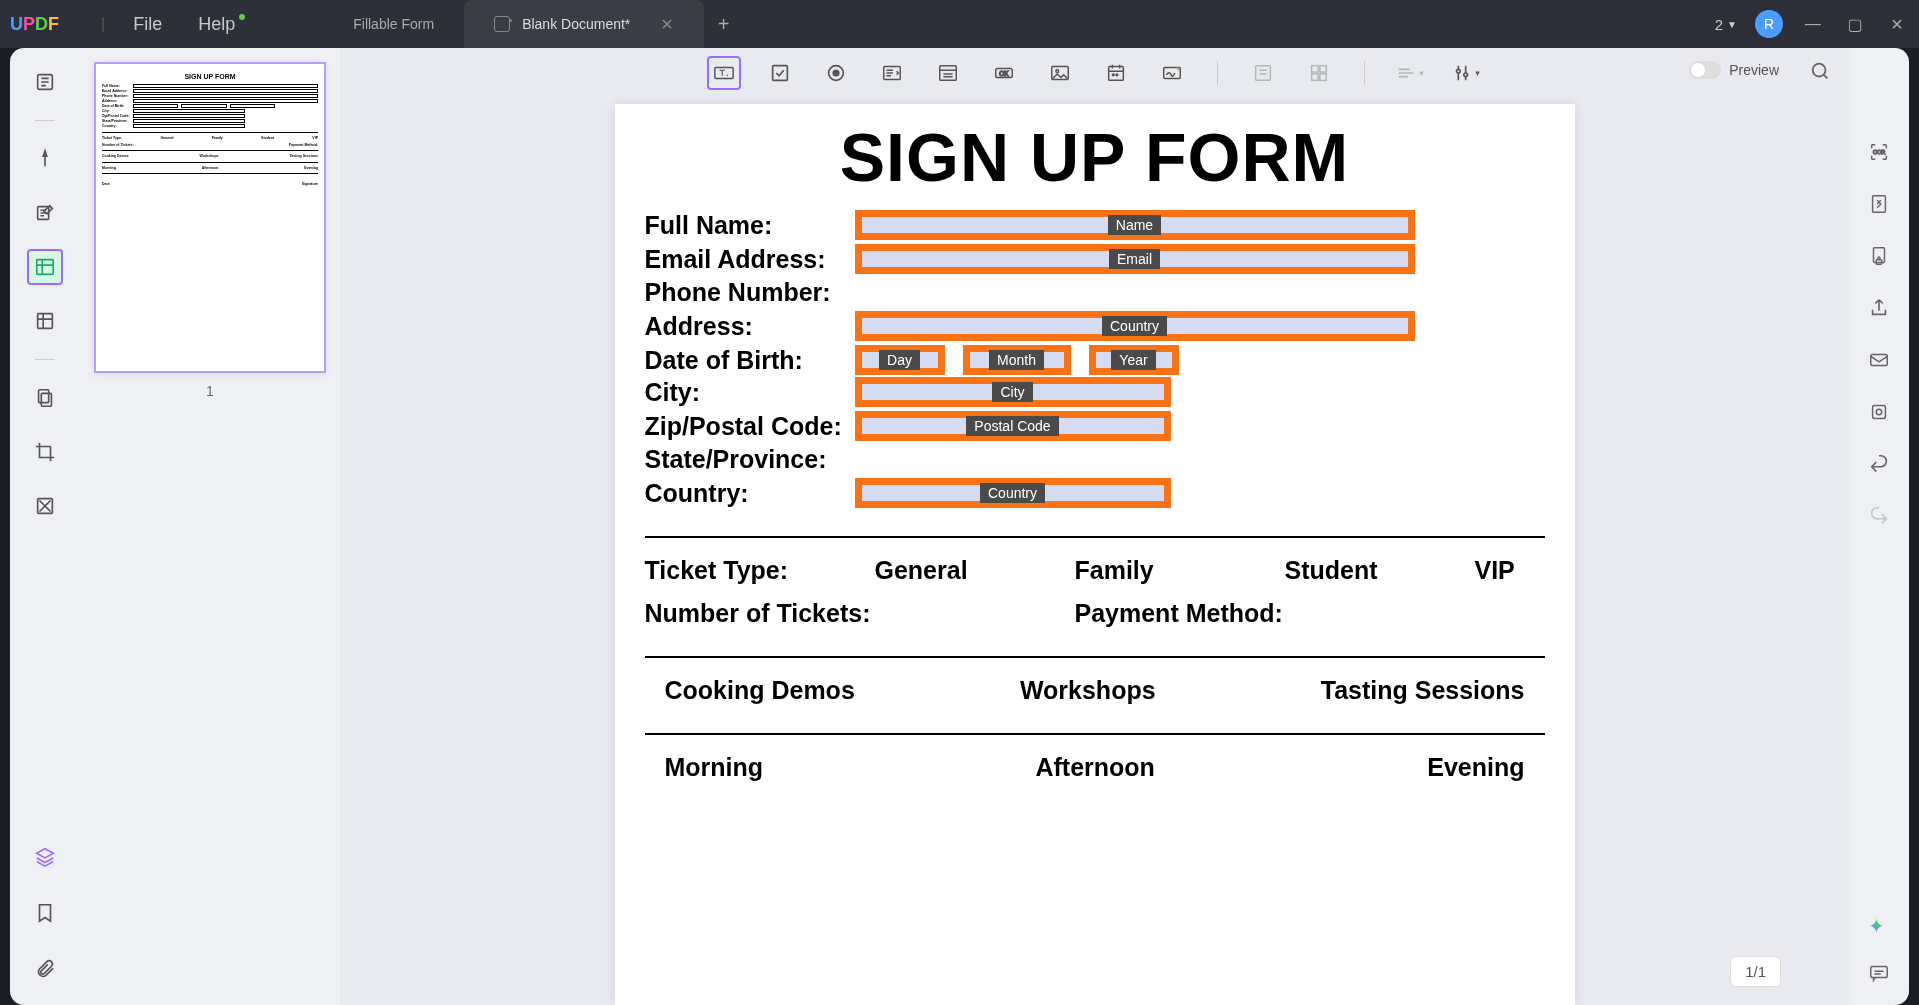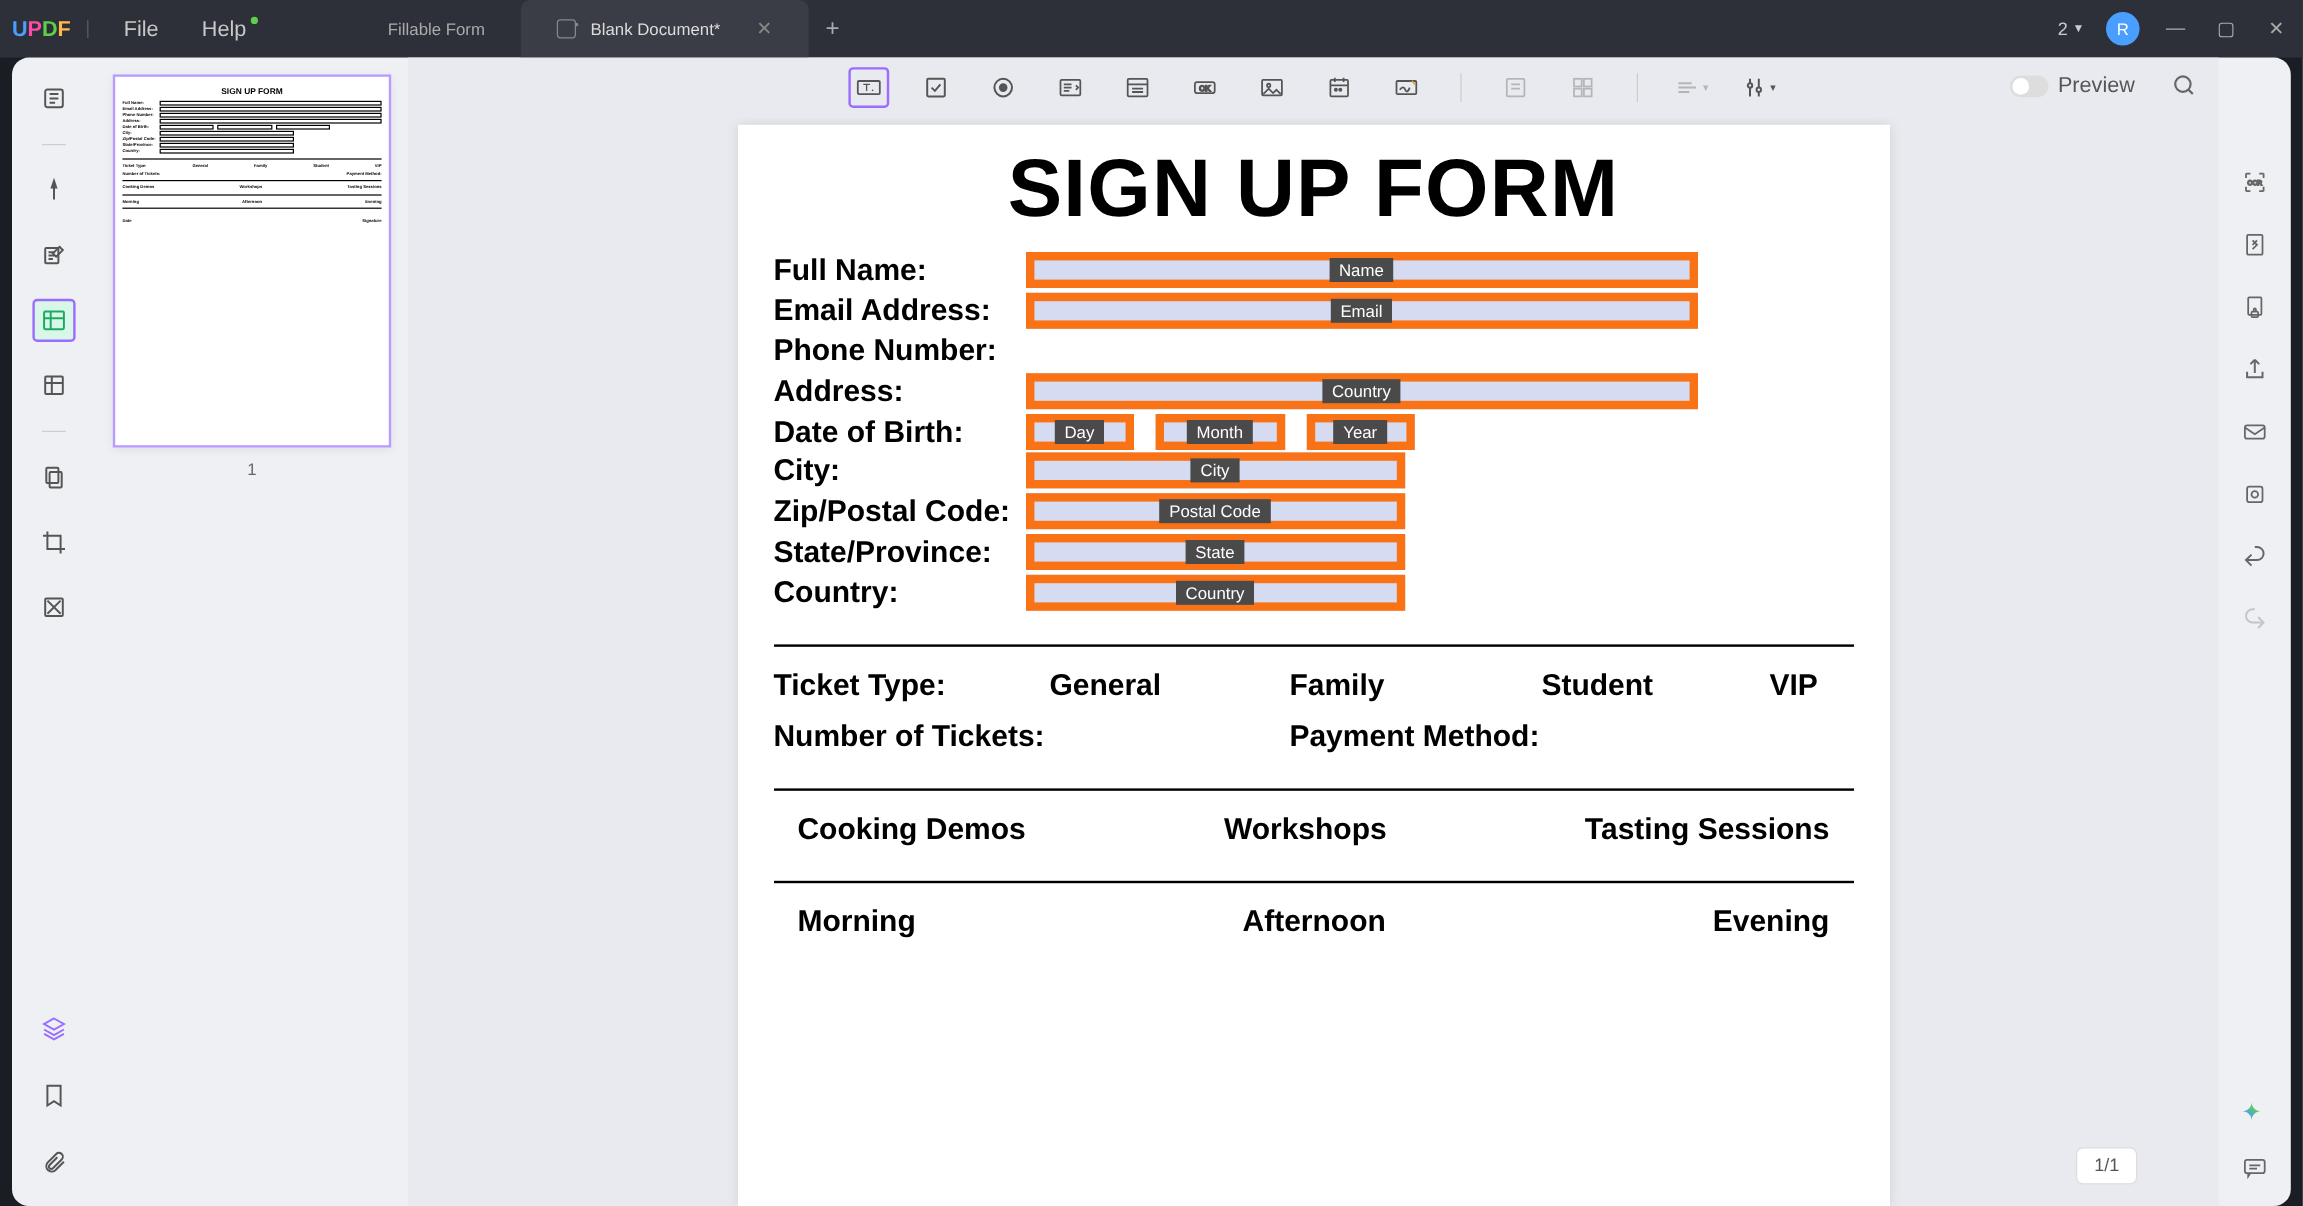--- a/index.html
+++ b/index.html
@@ -1,18 +1,18 @@
 <!DOCTYPE html>
 <html><head>
 <meta charset="utf-8">
 <style>
 *{margin:0;padding:0;box-sizing:border-box;font-family:Segoe UI,Arial,sans-serif}
 body{width:1919px;height:1005px;background:#1a1d24;overflow:hidden}
 .titlebar{height:48px;background:#2d3038;display:flex;align-items:center;color:#c8c8c8;padding:0 10px}
-.logo{font-weight:700;font-size:18px;margin-right:2px}
+.logo{font-weight:700;font-size:18px;margin-right:32px}
 .logo .u{color:#4a9eff}.logo .p{color:#ff4aa8}.logo .d{color:#5dd04a}.logo .f{color:#ffb84a}
 .tb-sep{color:#555;margin:0 10px}
 .menu-item{padding:0 18px;font-size:18px;cursor:pointer}
 .help-dot{width:6px;height:6px;border-radius:50%;background:#5dd04a;display:inline-block;margin-left:4px;vertical-align:top}
 .tabs{display:flex;margin-left:60px;height:100%}
 .tab{display:flex;align-items:center;padding:15px 30px;font-size:14px;color:#aaa;position:relative;cursor:pointer}
 .tab.active{background:#3a3d45;border-radius:8px 8px 0 0;color:#ddd}
 .tab .ticon{width:16px;height:16px;border:1.5px solid #888;border-radius:3px;margin-right:12px;position:relative}
 .tab .ticon:before{content:"";position:absolute;top:2px;right:-3px;width:3px;height:3px;background:#888;border-radius:50%}
 .tab .close{margin-left:30px;font-size:16px;color:#888;cursor:pointer}
@@ -42,21 +42,21 @@
 .canvas{flex:1;background:#e8eaef;position:relative;display:flex;flex-direction:column}
 .form-toolbar{height:50px;display:flex;align-items:center;justify-content:center;gap:22px;padding:0 20px}
 .ft-btn{width:34px;height:34px;display:flex;align-items:center;justify-content:center;color:#555;border-radius:4px;cursor:pointer;position:relative}
 .ft-btn.selected{border:2.5px solid #9b6dff}
 .ft-btn svg,.ft-btn .ico{width:22px;height:22px}
 .ft-sep{width:1px;height:24px;background:#ccc;margin:0 6px}
 .ft-btn.disabled{opacity:.35;pointer-events:none}
 .preview-area{margin-left:auto;display:flex;align-items:center;gap:8px;position:absolute;right:70px;top:13px}
 .toggle{width:32px;height:18px;background:#ddd;border-radius:9px;position:relative;cursor:pointer}
 .toggle:before{content:"";position:absolute;left:2px;top:2px;width:14px;height:14px;background:#fff;border-radius:50%}
-.prev-label{font-size:18px;color:#555}
+.prev-label{font-size:14px;color:#555}
 .search-tr{position:absolute;right:18px;top:12px;color:#666;cursor:pointer}
 .search-tr svg{width:22px;height:22px}
 .right-rail{width:60px;padding-top:16px;display:flex;flex-direction:column;align-items:center;gap:24px}
 .rr-btn{width:28px;height:28px;display:flex;align-items:center;justify-content:center;color:#666;cursor:pointer}
 .rr-btn svg{width:22px;height:22px}
 .rr-bottom{margin-top:auto;margin-bottom:18px;display:flex;flex-direction:column;align-items:center;gap:20px}
 .page-wrap{flex:1;overflow:auto;display:flex;justify-content:center;padding:6px 0 0}
 .page{width:960px;background:#fff;box-shadow:0 0 10px rgba(0,0,0,.1);padding:10px 30px}
 .form-title{font-size:68px;font-weight:800;text-align:center;letter-spacing:1px;margin:4px 0 14px;font-family:Arial}
 .frow{display:flex;align-items:center;margin:4px 0}
@@ -400,23 +400,20 @@
             </div>
           </div>
         <div class="frow">
             <div class="flabel">Zip/Postal Code:</div>
             <div class="ffield w2">
               <span class="ftag">Postal Code</span>
             </div>
           </div>
         <div class="frow">
             <div class="flabel">State/Province:</div>
-            <div class="ffield w2">
-              <span class="ftag">State</span>
-            </div>
           </div>
         <div class="frow">
             <div class="flabel">Country:</div>
             <div class="ffield w2">
               <span class="ftag">Country</span>
             </div>
           </div>
         <hr class="divider">
         <div class="secrow">
           <div style="width:230px">Ticket Type:</div>

